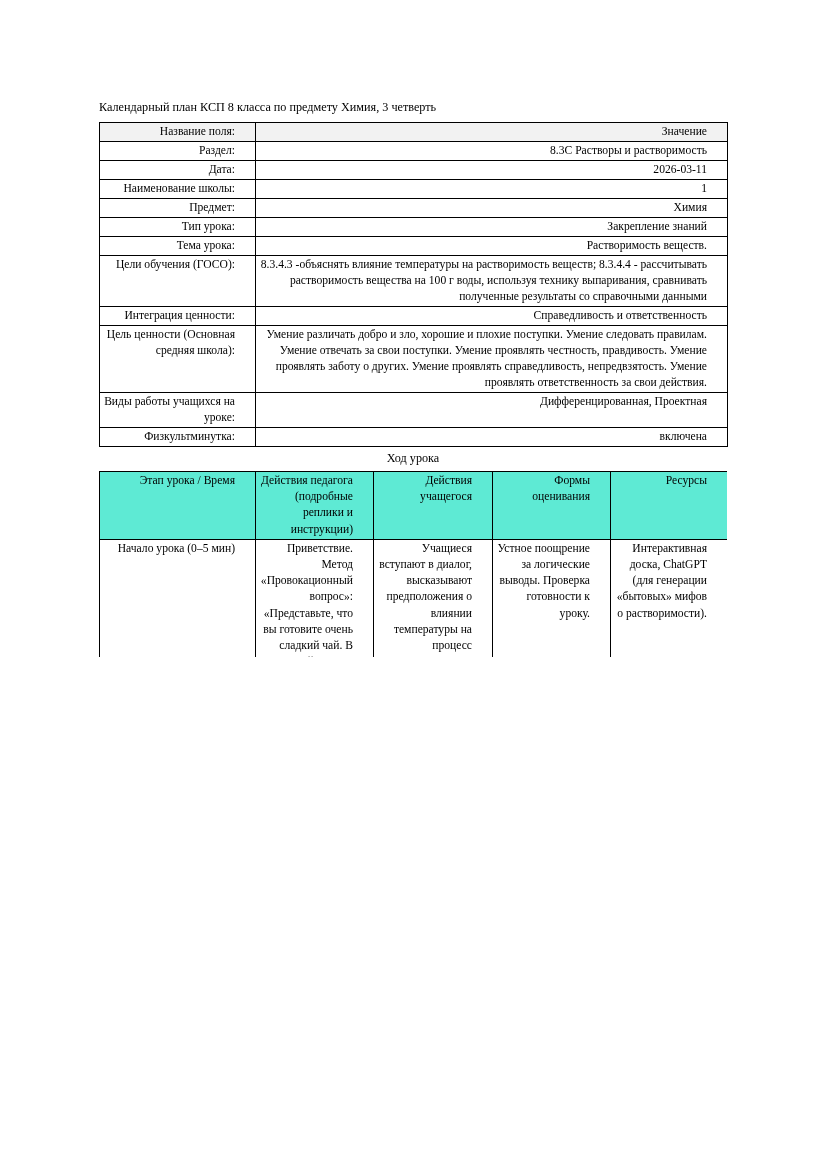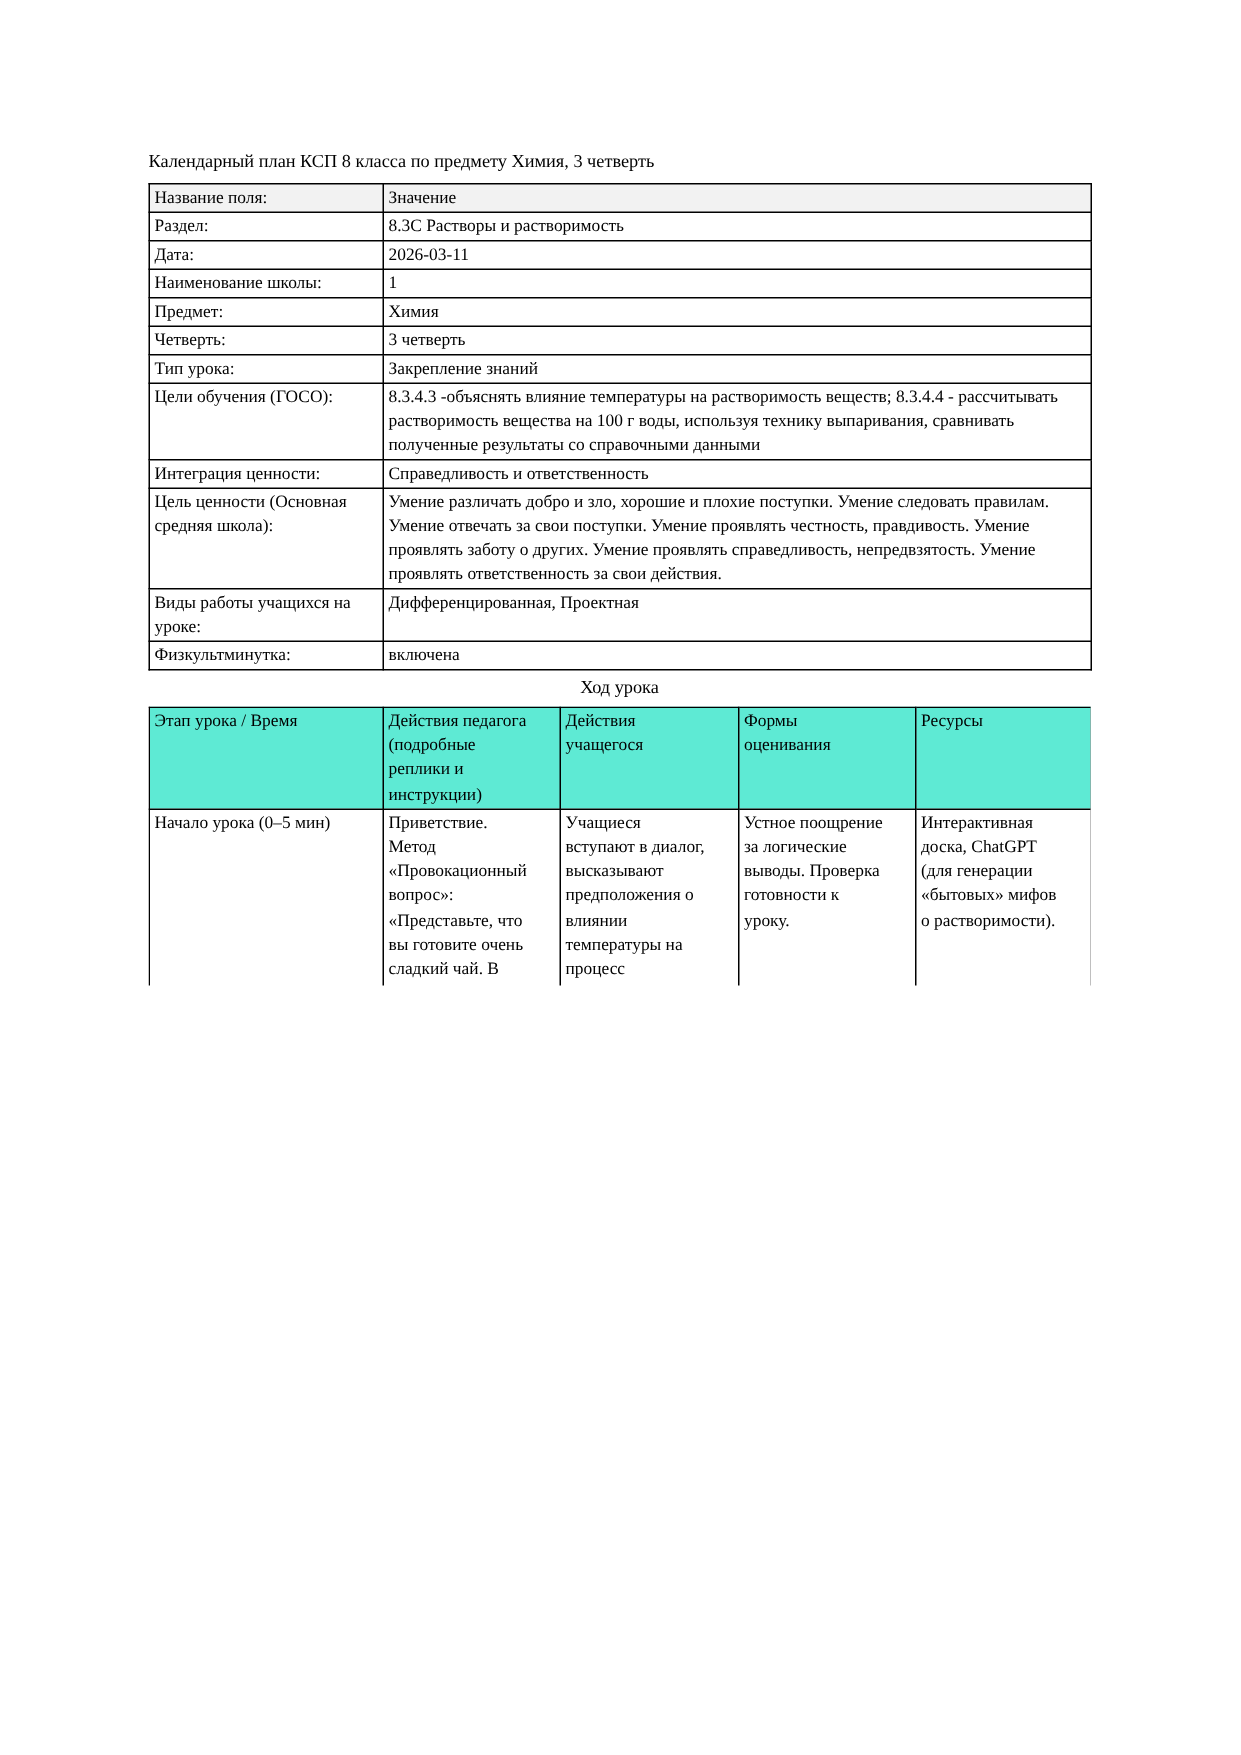--- a/index.html
+++ b/index.html
@@ -39,21 +39,21 @@
     border-collapse: collapse;
     table-layout: fixed;
     width: 628px;
     font-size: 11.6px;
     line-height: 1.365;
   }
   table td, table th {
     border: 1px solid #000000;
     padding: 1px 20px 1px 3px;
     vertical-align: top;
-    text-align: left;
+    text-align: right;
     font-weight: normal;
     word-wrap: break-word;
     overflow-wrap: break-word;
     hyphens: none;
   }
   
   .info-table {
     margin-bottom: 0;
   }
   .info-table col.c-label { width: 156px; }
@@ -108,26 +108,26 @@
       </tr>
       <tr>
         <td>Наименование школы:</td>
         <td>1</td>
       </tr>
       <tr>
         <td>Предмет:</td>
         <td>Химия</td>
       </tr>
       <tr>
-        <td>Четверть:</td>
-        <td>3 четверть</td>
+        <td>Тип урока:</td>
+        <td>Закрепление знаний</td>
       </tr>
       <tr>
-        <td>Тип урока:</td>
-        <td>Закрепление знаний</td>
+        <td>Тема урока:</td>
+        <td>Растворимость веществ.</td>
       </tr>
       <tr>
         <td>Цели обучения (ГОСО):</td>
         <td>8.3.4.3 -объяснять влияние температуры на растворимость веществ; 8.3.4.4 - рассчитывать растворимость вещества на 100 г воды, используя технику выпаривания, сравнивать полученные результаты со справочными данными</td>
       </tr>
       <tr>
         <td>Интеграция ценности:</td>
         <td>Справедливость и ответственность</td>
       </tr>
       <tr>

